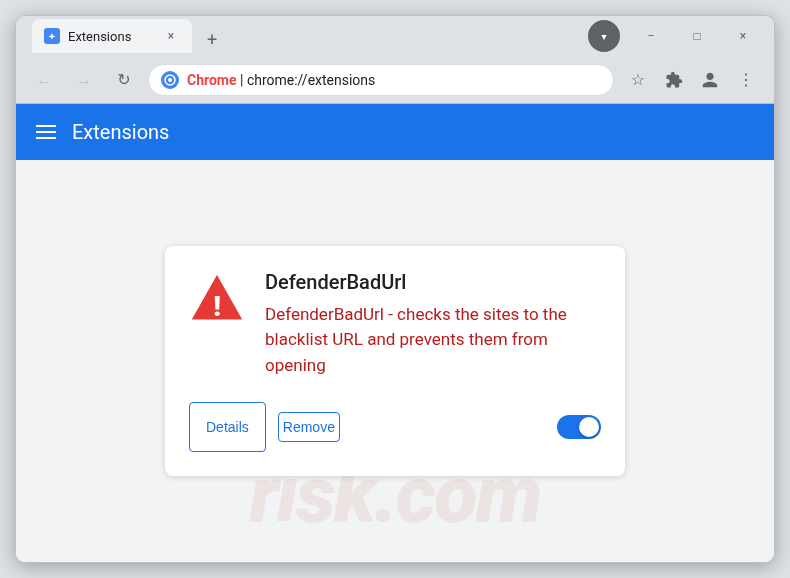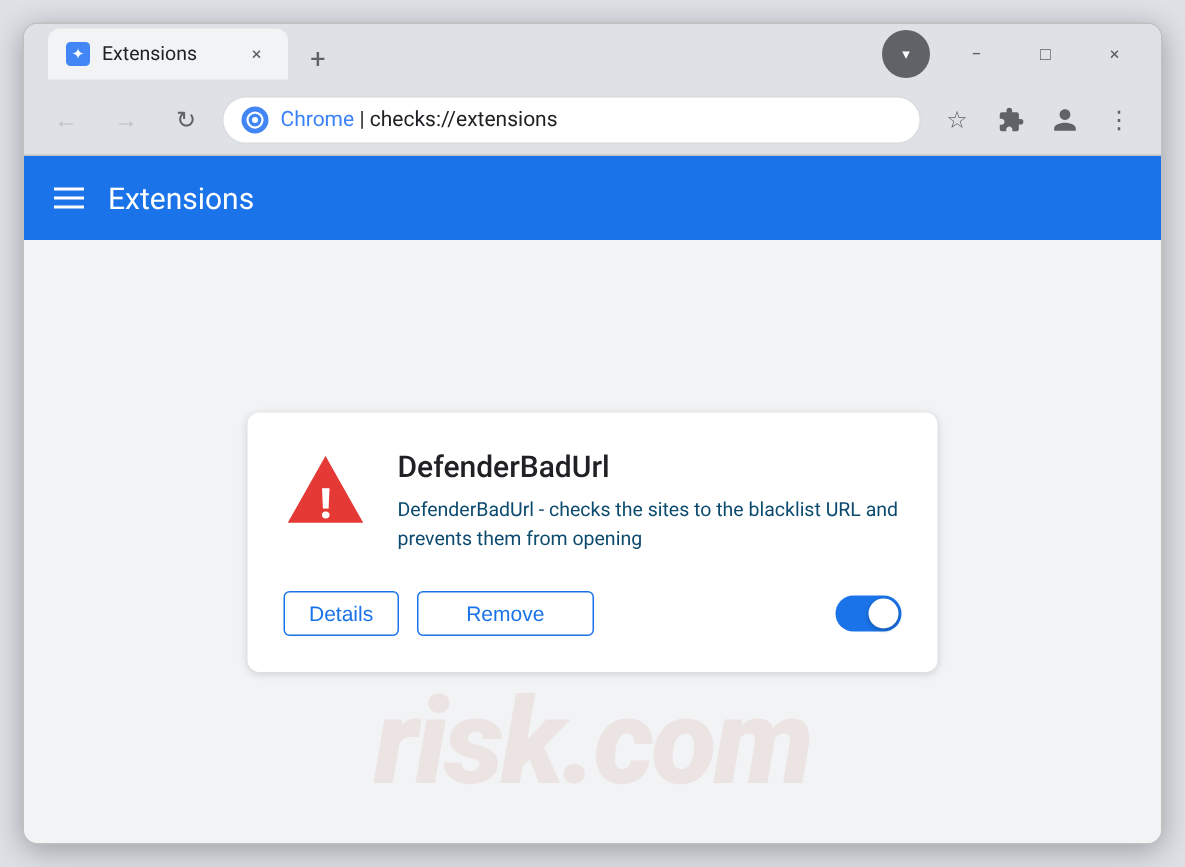--- a/index.html
+++ b/index.html
@@ -189,22 +189,22 @@
       flex-shrink: 0;
     }
 
     .address-text {
       font-size: 14px;
       color: #202124;
       flex: 1;
     }
 
     .address-site {
-      font-weight: 400;
-      color: #3b82f6;
+      font-weight: 700;
+      color: #ef4444;
     }
 
     .toolbar-icons {
       display: flex;
       gap: 4px;
     }
 
     .toolbar-icon-btn {
       width: 32px;
       height: 32px;
@@ -353,44 +353,44 @@
     }
 
     .ext-name {
       font-size: 20px;
       font-weight: 500;
       color: #202124;
       margin-bottom: 8px;
     }
 
     .ext-desc {
-      font-size: 13px;
-      color: #0c4a6e;
+      font-size: 17px;
+      color: #b91c1c;
       line-height: 1.5;
     }
 
     .card-bottom {
       display: flex;
       align-items: center;
       gap: 12px;
     }
 
     .details-btn {
-      padding: 6px 16px;
+      padding: 16px 16px;
       border: 1px solid #1a73e8;
       border-radius: 4px;
       color: #1a73e8;
       background: white;
       font-size: 14px;
       cursor: pointer;
       font-weight: 500;
     }
 
     .remove-btn {
-      padding: 6px 32px;
+      padding: 6px 4px;
       border: 1px solid #1a73e8;
       border-radius: 4px;
       color: #1a73e8;
       background: white;
       font-size: 14px;
       cursor: pointer;
       font-weight: 500;
     }
 
     .toggle-on {
@@ -446,21 +446,21 @@
     <div class="address-bar">
       <div class="site-icon">
         <svg width="12" height="12" viewBox="0 0 12 12" fill="none">
           <circle cx="6" cy="6" r="5" stroke="white" stroke-width="1.5" fill="none"></circle>
           <circle cx="6" cy="6" r="2" fill="white"></circle>
         </svg>
       </div>
       <span class="address-text">
         <span class="address-site">Chrome</span>
         <span> | </span>
-        <span>checks://extensions</span>
+        <span>chrome://extensions</span>
       </span>
     </div>
     <div class="toolbar-icons">
       <div class="toolbar-icon-btn">☆</div>
       <div class="toolbar-icon-btn">
         <svg width="18" height="18" viewBox="0 0 24 24" fill="#5f6368">
           <path d="M20.5 11H19V7a2 2 0 00-2-2h-4V3.5A2.5 2.5 0 0010.5 1 2.5 2.5 0 008 3.5V5H4a2 2 0 00-2 2v3.8h1.5c1.5 0 2.7 1.2 2.7 2.7S5 16.2 3.5 16.2H2V20a2 2 0 002 2h3.8v-1.5c0-1.5 1.2-2.7 2.7-2.7 1.5 0 2.7 1.2 2.7 2.7V22H17a2 2 0 002-2v-4h1.5a2.5 2.5 0 002.5-2.5 2.5 2.5 0 00-2.5-2.5z"></path>
         </svg>
       </div>
       <div class="toolbar-icon-btn">

